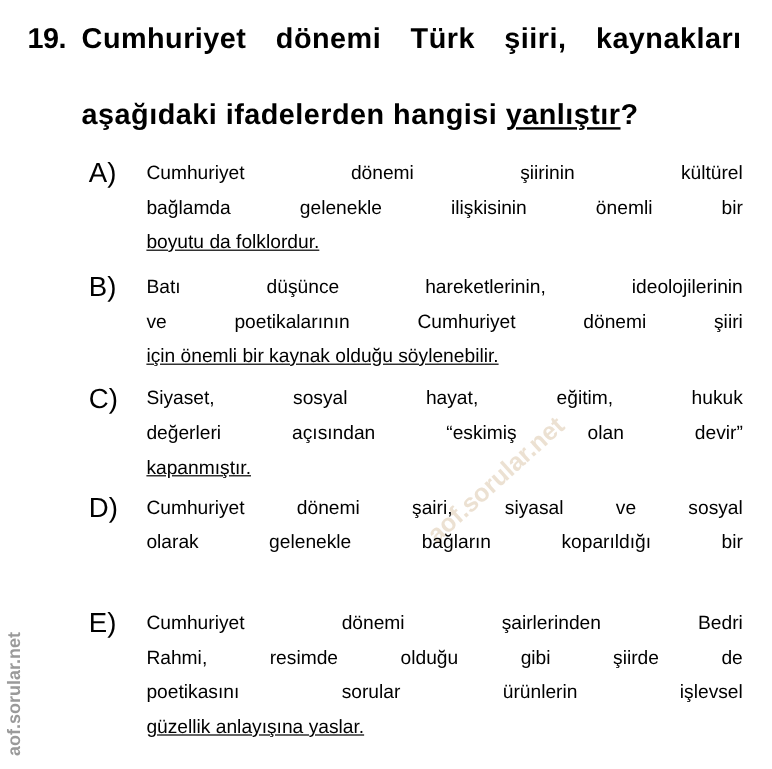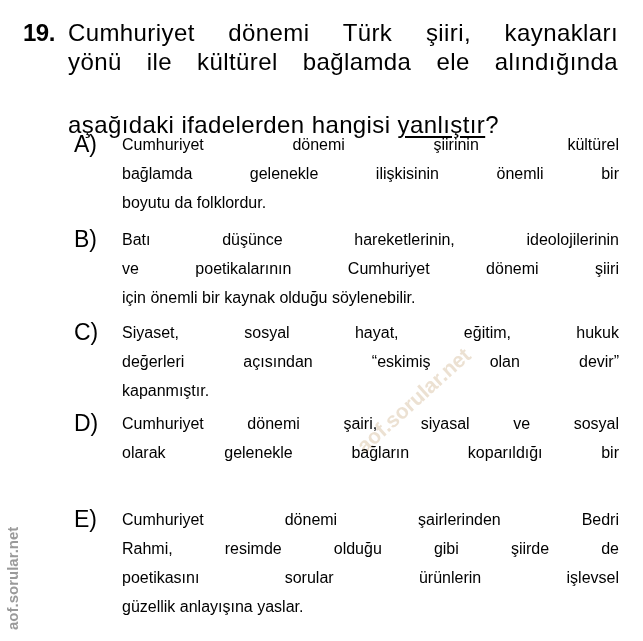--- a/index.html
+++ b/index.html
@@ -1,39 +1,38 @@
 <!DOCTYPE html>
 <html><head>
 <meta charset="utf-8">
 <style>
   html, body { margin:0; padding:0; background:#ffffff; }
   body { width:643px; height:641px; position:relative; overflow:hidden; color:#000; font-family:"Liberation Sans", sans-serif; }
   .qnum { position:absolute; left:23px; top:18px; font-weight:bold; font-size:24px; line-height:29px; letter-spacing:-0.5px; }
-  .qtext { position:absolute; left:68px; top:18px; width:550px; font-weight:normal; font-size:24px; line-height:29px; text-align:justify; text-align-last:left; letter-spacing:0.4px; }
+  .qtext { position:absolute; left:68px; top:18px; width:550px; font-weight:bold; font-size:24px; line-height:29px; text-align:justify; text-align-last:left; letter-spacing:0.4px; }
   .qtext .line { display:block; text-align:justify; text-align-last:justify; white-space:nowrap; }
   .qtext .line.last { text-align-last:left;margin-top:34px; }
   .qtext u { text-decoration:underline; text-decoration-thickness:2px; text-underline-offset:3px; }
   .opt { position:absolute; left:0; width:643px; }
   .opt-letter { position:absolute; left:74px; top:0; font-size:23px; line-height:29px; }
   .opt-text { position:absolute; left:122px; top:0; width:497px; font-size:16px; line-height:29px; }
   .opt-text .line { display:block; text-align:justify; text-align-last:justify; white-space:nowrap; }
-  .opt-text .line.last { text-align-last:left; }
+  .opt-text .line.last { text-align-last:left;text-decoration:underline; }
   .wm-diag { position:absolute; left:352px; top:440px; font-size:21px; font-weight:bold; color:#e9dccb; transform:rotate(-42deg); transform-origin:left top; white-space:nowrap; opacity:0.85; }
   .wm-side { position:absolute; left:4px; top:630px; font-size:15px; font-weight:bold; color:#9a9a9a; transform:rotate(-90deg); transform-origin:left top; white-space:nowrap; }
 </style>
 </head>
 <body>
 
 <div class="wm-diag">aof.sorular.net</div>
 <div class="wm-side">aof.sorular.net</div>
 
 <div class="qnum">19.</div>
 <div class="qtext">
   <span class="line">Cumhuriyet dönemi Türk şiiri, kaynakları</span>
-  <span class="line">yönü ile kültürel bağlamda ele alındığında</span>
   <span class="line last"><span>aşağıdaki ifadelerden hangisi </span><u>yanlıştır</u><span>?</span></span>
 </div>
 
 <div class="opt" style="top:130px;">
   <div class="opt-letter">A)</div>
   <div class="opt-text">
     <span class="line">Cumhuriyet dönemi şiirinin kültürel</span>
     <span class="line">bağlamda gelenekle ilişkisinin önemli bir</span>
     <span class="line last">boyutu da folklordur.</span>
   </div>

